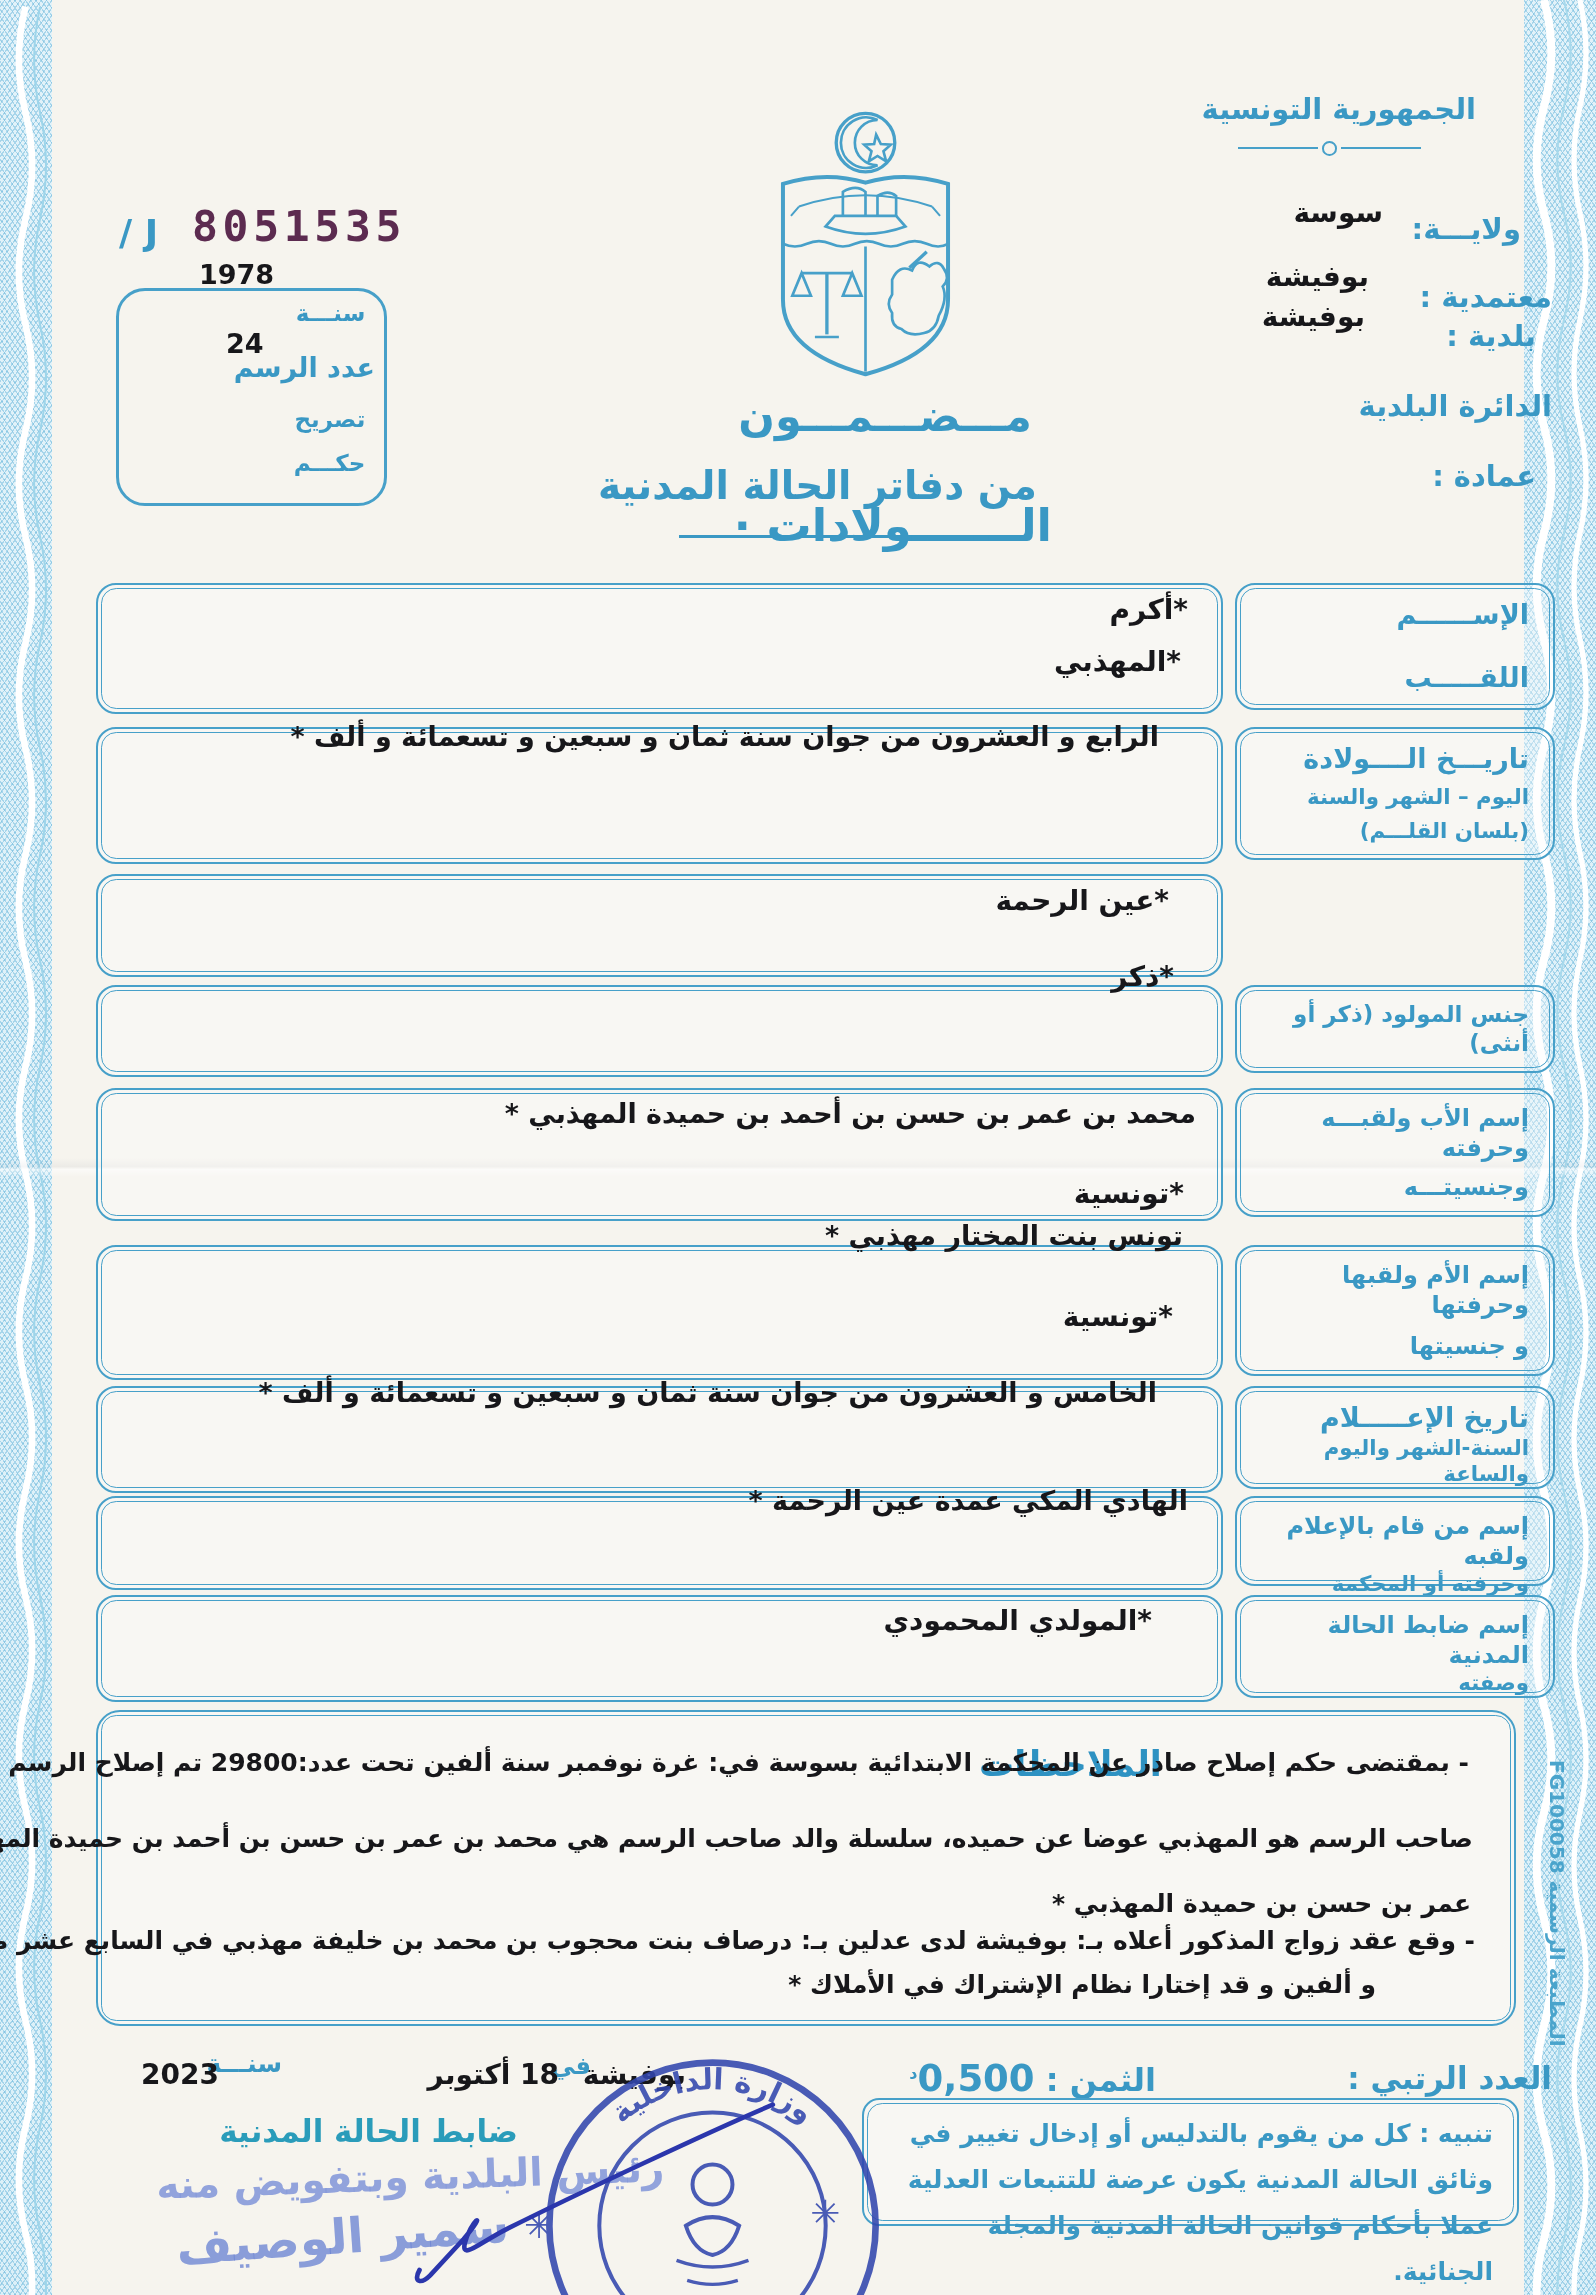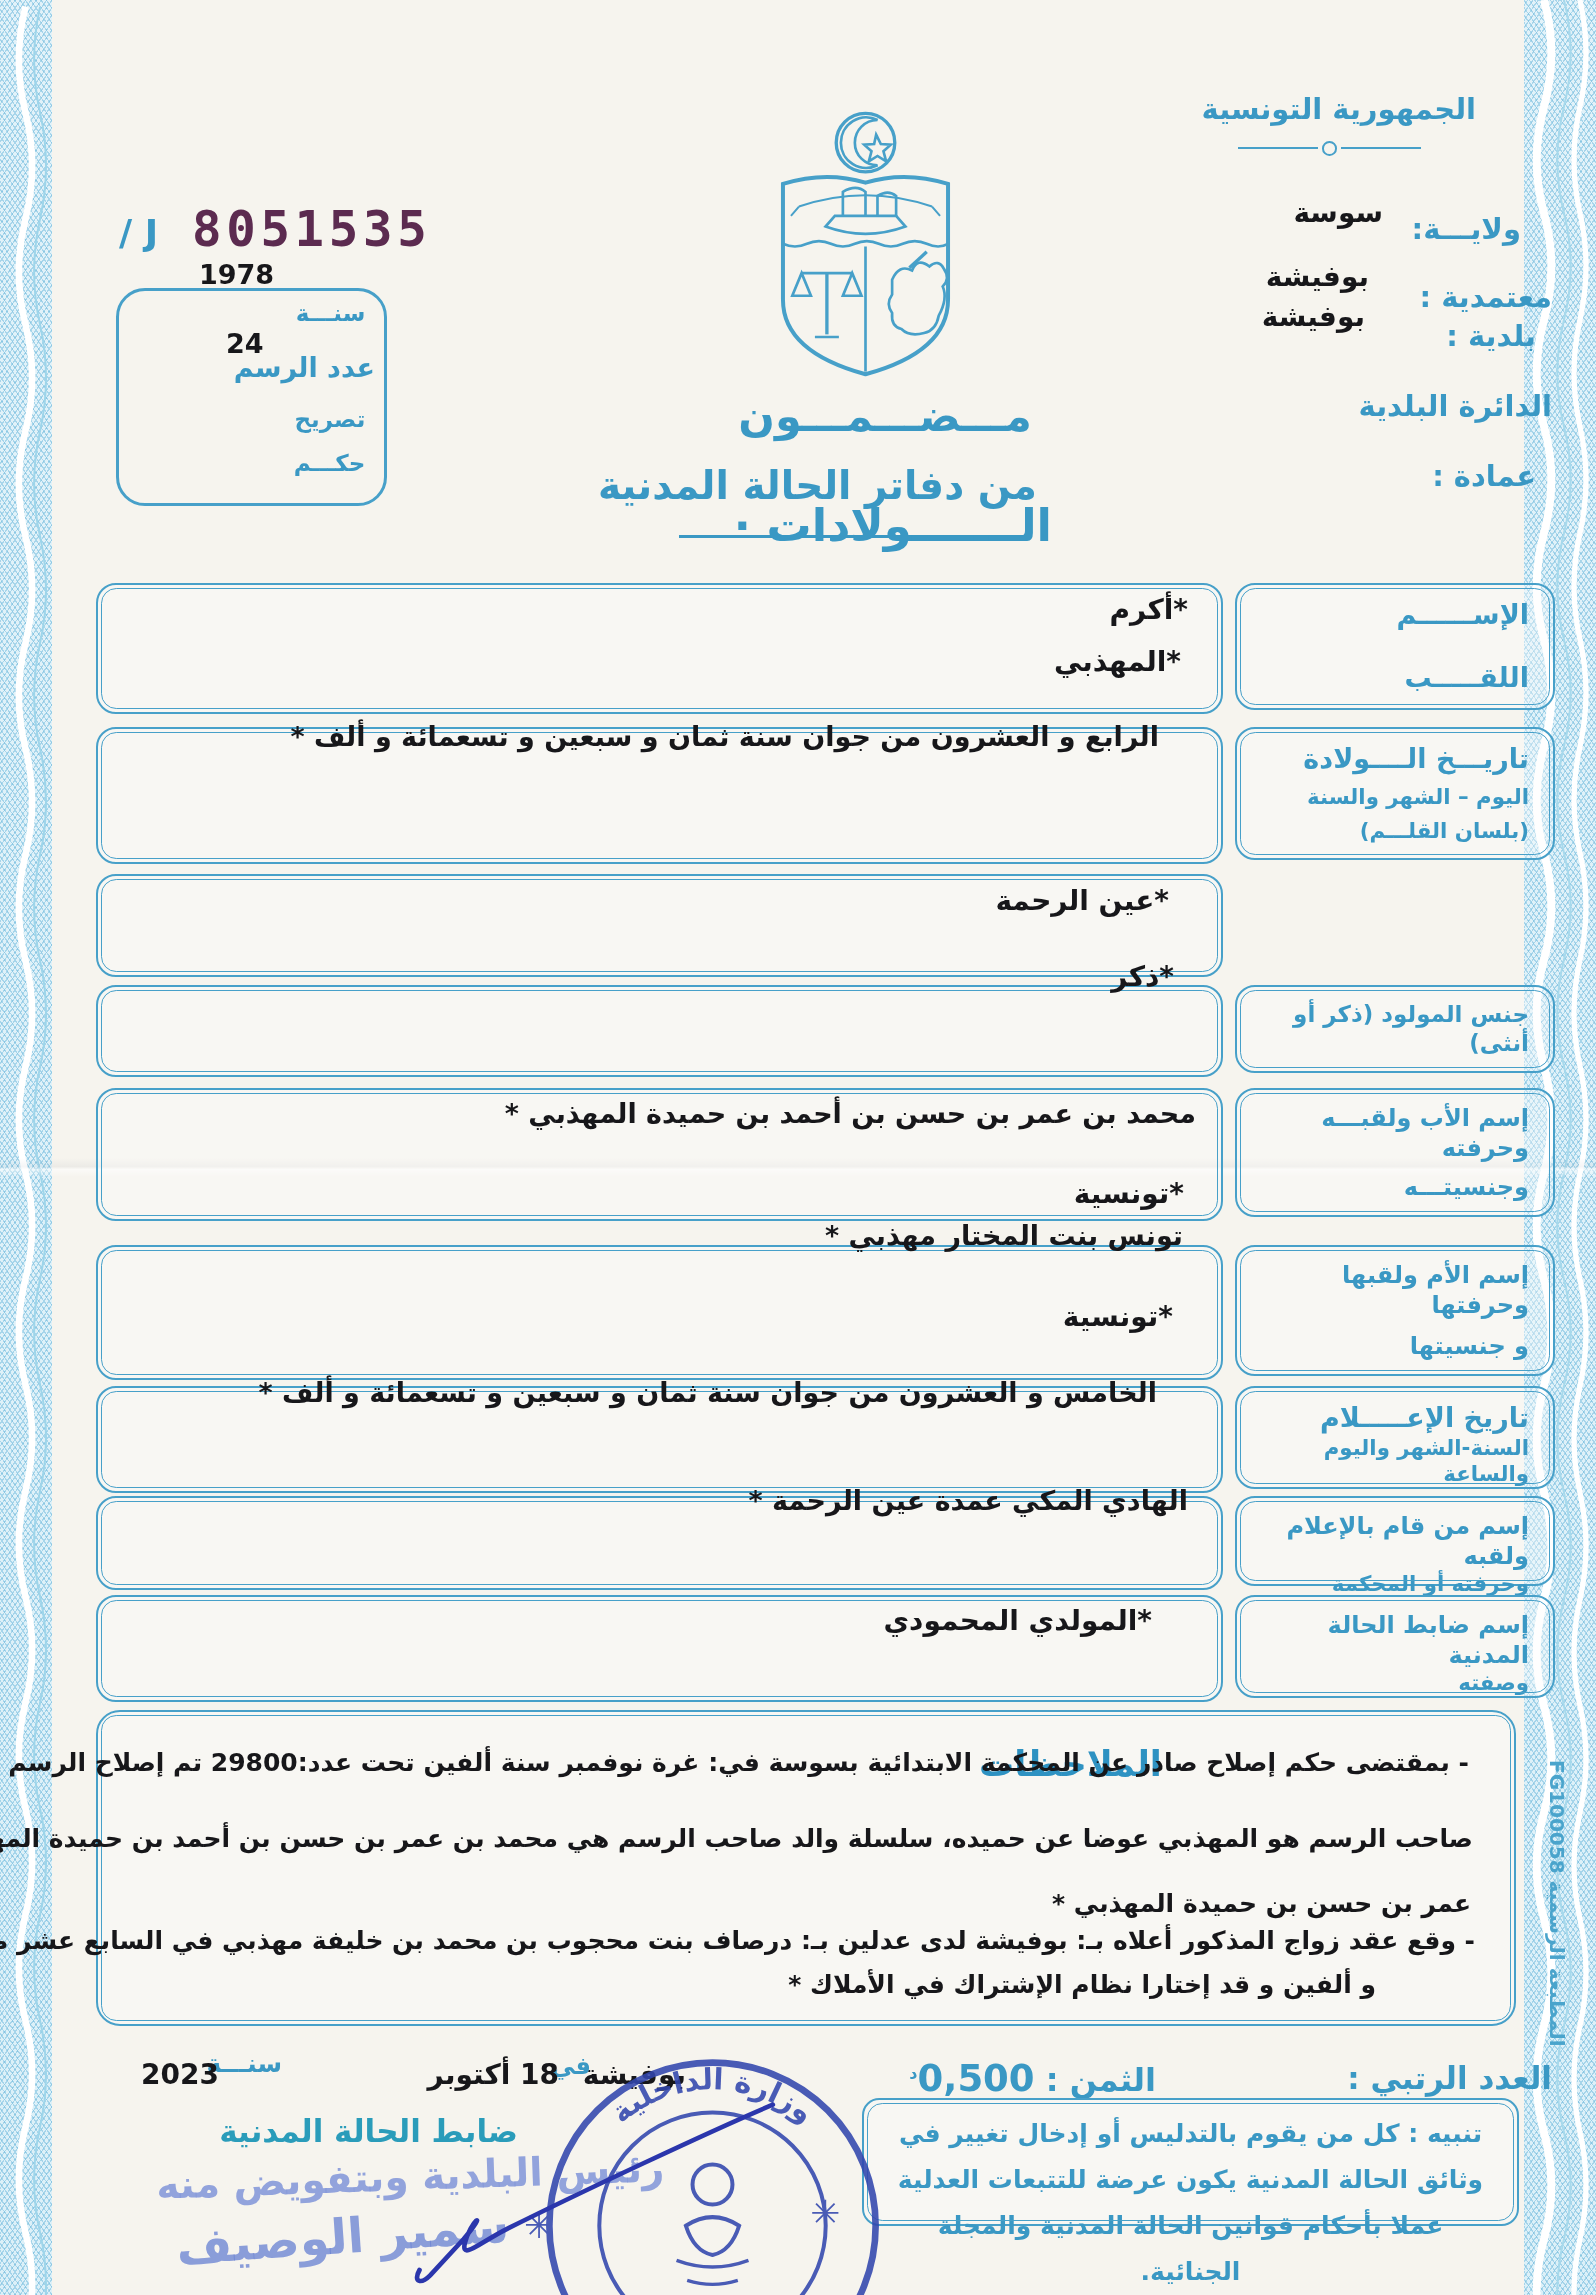--- a/index.html
+++ b/index.html
@@ -18,40 +18,40 @@
   .plabel{position:absolute;color:#3a98c4;font-weight:bold;white-space:nowrap;}
   
   .dbox{position:absolute;border:2px solid #47a0c9;border-radius:20px;background:rgba(252,253,252,.35);}
   .dbox::after{content:"";position:absolute;inset:2.7px;border:1.3px solid #47a0c9;border-radius:15.3px;pointer-events:none;}
   .labbox{display:flex;flex-direction:column;justify-content:space-between;padding:13px 24px;box-sizing:border-box;}
   .labbox.center{justify-content:center;}
   .labbox .l{color:#3a98c4;font-weight:bold;font-size:27px;line-height:1.25;}
   .labbox .l.small{font-size:21.3px;}
   
   .serial-prefix{position:absolute;left:120px;top:212px;color:#3a98c4;font-size:36px;font-weight:bold;}
-  .serial-num{position:absolute;left:193px;top:201px;color:#5c2b50;font-size:49px;font-weight:bold;
+  .serial-num{position:absolute;left:193px;top:201px;color:#5c2b50;font-size:43px;font-weight:bold;
               font-family:"DejaVu Sans Mono",monospace;letter-spacing:4.7px;}
   .regbox{position:absolute;left:117px;top:288px;width:265px;height:212px;border:3.3px solid #47a0c9;border-radius:29px;}
   .divider{position:absolute;display:flex;align-items:center;gap:4px;}
   .divider .ln{height:2px;background:#47a0c9;width:80px;}
   .divider .c{width:10.7px;height:10.7px;border:2px solid #47a0c9;border-radius:50%;}
   .title-underline{position:absolute;height:2.7px;background:#3a98c4;}
   
   .note-line{position:absolute;font-weight:bold;font-size:25px;color:#17171a;white-space:nowrap;}
   .press{position:absolute;top:1760px;left:1570px;transform:rotate(90deg);transform-origin:0 0;
          white-space:nowrap;font-size:20px;color:#4aa4cc;font-weight:bold;}
   
   .mayor-stamp{position:absolute;left:157px;top:2154px;font-size:39px;font-weight:bold;
                color:rgba(128,148,216,.85);transform:rotate(-2deg);white-space:nowrap;letter-spacing:1.3px;}
   .name-stamp{position:absolute;left:177px;top:2208px;font-size:48px;font-weight:bold;
               color:rgba(108,132,212,.78);transform:rotate(-4deg);white-space:nowrap;letter-spacing:6.7px;}
   .officer-label{position:absolute;right:1078px;top:2113px;color:#2a9cba;font-weight:bold;font-size:31px;white-space:nowrap;}
   .warnbox{left:863px;top:2098px;width:653px;height:124px;border-radius:17.3px;}
   .warnbox .wtxt{position:absolute;inset:10.7px 24px;color:#3a98c4;font-weight:bold;font-size:25px;
-                 line-height:1.85;text-align:center;}
+                 line-height:1.85;text-align:right;}
   .crease{position:absolute;left:0;top:1158px;width:1597px;height:18.7px;
           background:linear-gradient(180deg,transparent,rgba(105,112,128,.07) 45%,rgba(255,255,255,.55) 60%,transparent);}
   sup.dn{font-size:16px;}
 </style>
 </head>
 <body>
 
 <div class="page">
 
   <div class="band band-left">

